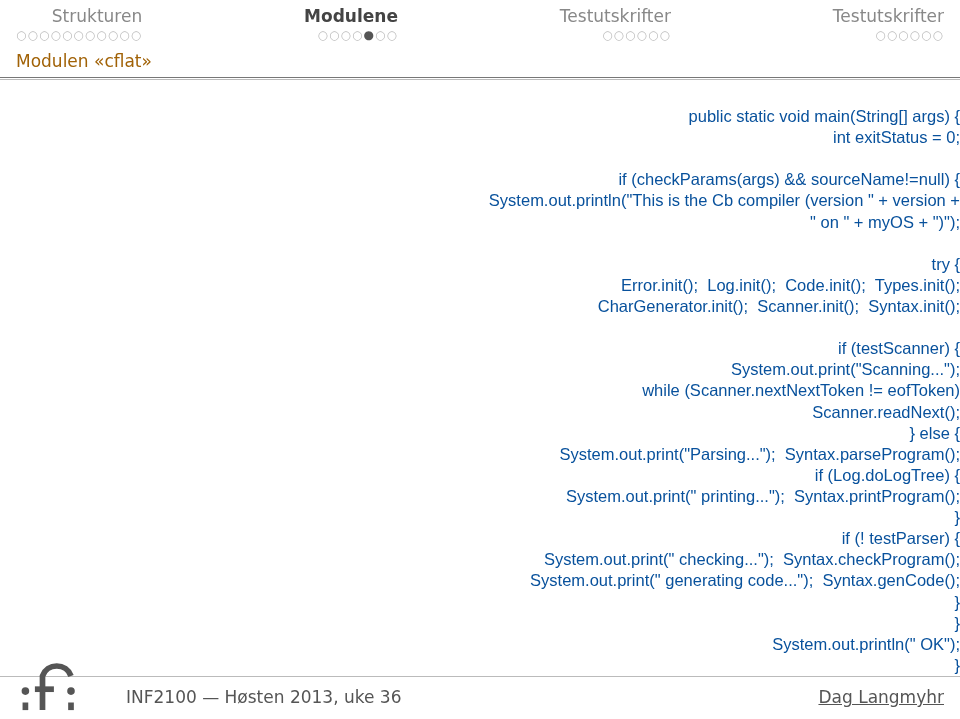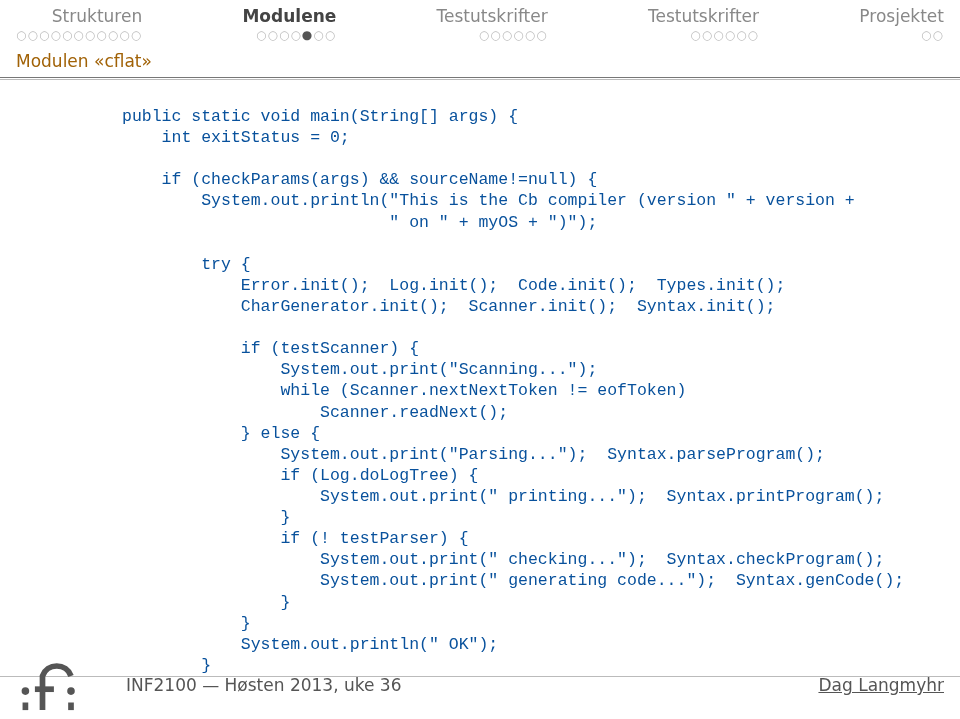--- a/index.html
+++ b/index.html
@@ -39,30 +39,31 @@
     color: #555;
   }
   .section-title {
     font-size: 17px;
     color: #a16207;
     padding: 10px 16px 6px 16px;
   }
   .hr1 { border: none; border-top: 1px solid #777; margin: 0 0 1px 0;}
   .hr2 { border: none; border-top: 1px solid #bbb; }
   .code {
-    font-family: Liberation Mono, monospace;
+    font-family: Liberation Sans, sans-serif;
     font-size: 16.5px;
     color: #08519c;
     white-space: pre;
     padding: 26px 0 0 122px;
     line-height: 1.28;
+    text-align: right;
   }
   .footer {
     position: absolute;
-    bottom: 12px;
+    bottom: 0;
     left: 0;
     right: 0;
     padding: 0 16px 12px 16px;
     display: flex;
     align-items: flex-start;
     justify-content: space-between;
   }
   .course {
     font-size: 17px;
     color: #555;
@@ -101,24 +102,20 @@
       <div class="tab-label active">Modulene</div>
       <div class="dots">○○○○<span class="filled">●</span>○○</div>
     </div>
     <div class="tab">
       <div class="tab-label">Testutskrifter</div>
       <div class="dots">○○○○○○</div>
     </div>
     <div class="tab">
       <div class="tab-label">Testutskrifter</div>
       <div class="dots">○○○○○○</div>
-    </div>
-    <div class="tab">
-      <div class="tab-label">Prosjektet</div>
-      <div class="dots">○○</div>
     </div>
   </div>
 
 <div class="section-title">Modulen «cflat»</div>
 <hr class="hr1">
 <hr class="hr2">
 
 <div class="code">public static void main(String[] args) {
     int exitStatus = 0;
 

